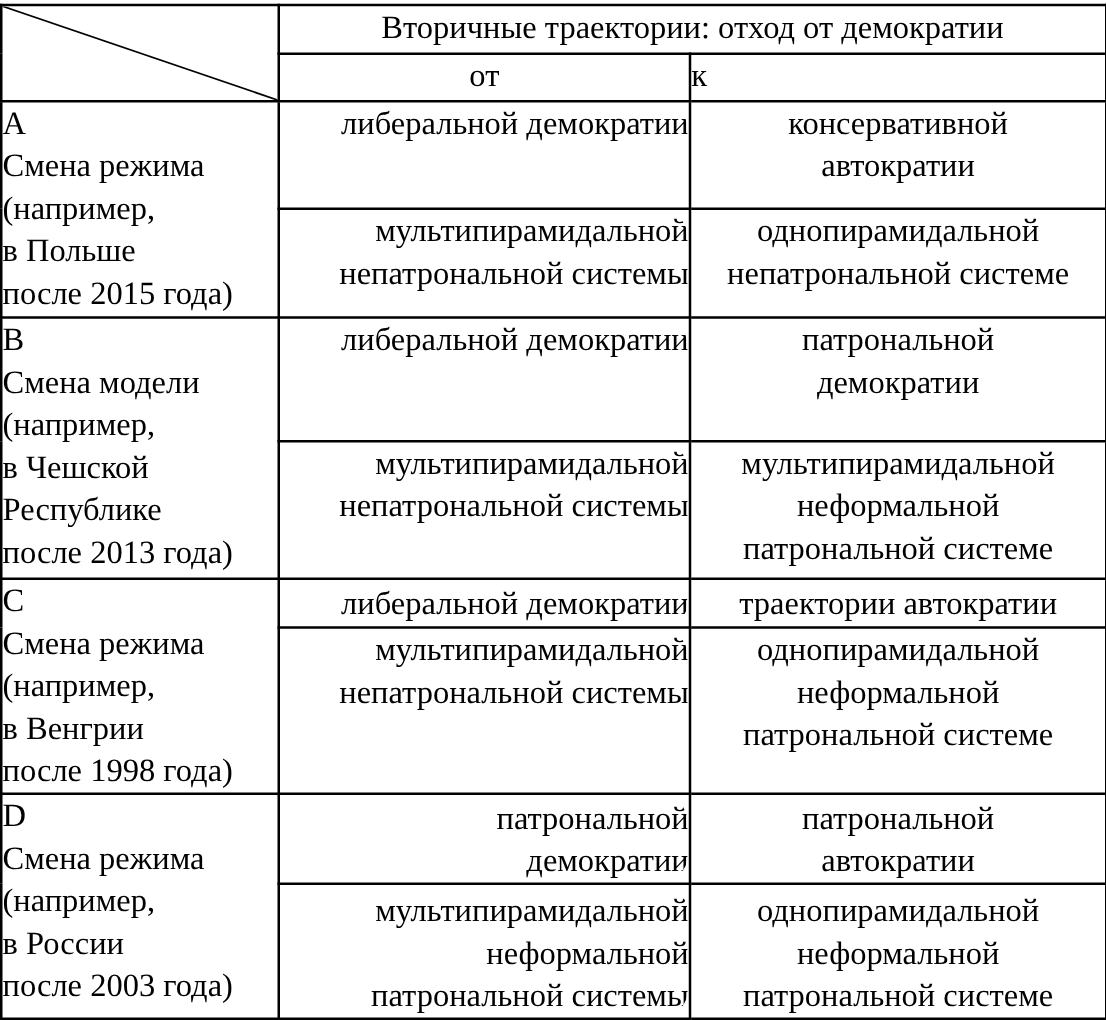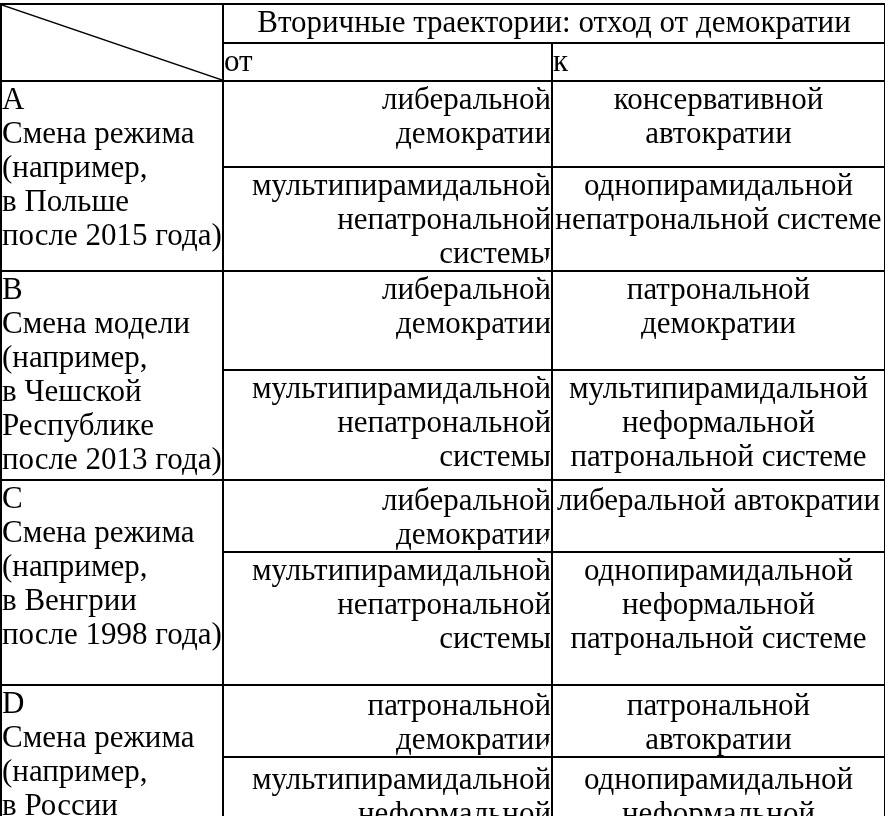--- a/index.html
+++ b/index.html
@@ -16,21 +16,21 @@
   }
   table.traj {
     border-collapse: collapse;
     table-layout: fixed;
     width: 884px;
     margin: 3px 0 0 0;
   }
   table.traj td {
     border: 2px solid #000000;
     vertical-align: top;
-    font-size: 31px;
+    font-size: 26px;
     line-height: 34px;
     padding: 0;
     white-space: pre-line;
     overflow: hidden;
   }
   
   col.c-label { width: 222px; }
   col.c-from  { width: 329px; }
   col.c-to    { width: 333px; }
 
@@ -55,21 +55,21 @@
     top: 0; left: 0;
     width: 100%; height: 100%;
     display: block;
   }
   td.title-cell {
     text-align: center;
     vertical-align: middle;
     white-space: normal;
   }
   td.from-h {
-    text-align: left;
+    text-align: center;
     vertical-align: middle;
     padding-right: 12px;
   }
   td.to-h {
     text-align: left;
     vertical-align: middle;
     padding-left: 10px;
   }
   td.label-cell {
     text-align: left;
@@ -149,21 +149,21 @@
 патрональной системе</td>
   </tr>
 
   <tr class="r-c1">
     <td class="label-cell" rowspan="2">C
 Смена режима
 (например,
 в Венгрии
 после 1998 года)</td>
     <td class="from-cell">либеральной демократии</td>
-    <td class="to-cell">либеральной автократии</td>
+    <td class="to-cell">траектории автократии</td>
   </tr>
   <tr class="r-c2">
     <td class="from-cell">мультипирамидальной
 непатрональной системы</td>
     <td class="to-cell">однопирамидальной
 неформальной
 патрональной системе</td>
   </tr>
 
   <tr class="r-d1">

